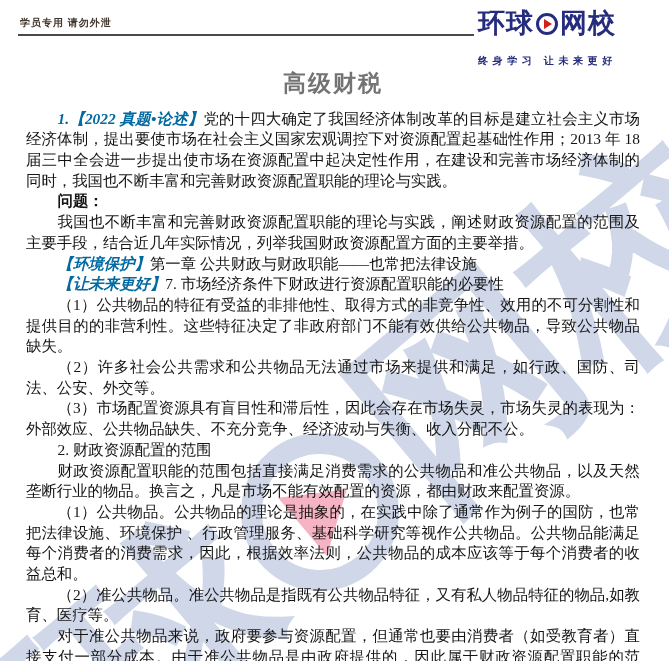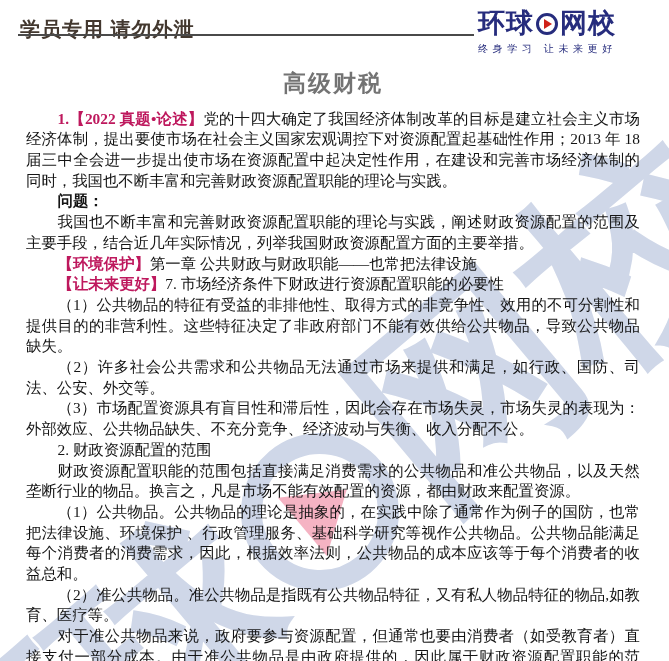--- a/index.html
+++ b/index.html
@@ -57,21 +57,21 @@
     margin-left: 12px;
   }
 
   
   .notice {
     position: absolute;
     left: 20px;
     top: 16px;
     font-family: "Liberation Sans", "DejaVu Sans", sans-serif;
     font-weight: bold;
-    font-size: 20px;
+    font-size: 10px;
     color: #43382f;
     z-index: 2;
     letter-spacing: 1px;
   }
   .header-rule {
     position: absolute;
     left: 18px;
     top: 34px;
     width: 456px;
     height: 2px;
@@ -107,23 +107,23 @@
     flex: 0 0 auto;
   }
   .play-tri {
     width: 0; height: 0;
     border-left: 8px solid #cf2119;
     border-top: 5px solid transparent;
     border-bottom: 5px solid transparent;
     margin-left: 2px;
   }
   .tagline {
-    margin-top: 5px;
+    margin-top: 17px;
     font-size: 10px;
-    font-weight: normal;
+    font-weight: bold;
     color: #262c7d;
     letter-spacing: 4.6px;
     white-space: nowrap;
   }
 
   
   .doc {
     position: absolute;
     left: 26px;
     top: 62px;
@@ -141,21 +141,21 @@
   }
   .doc p {
     margin: 0;
     text-indent: 2.05em;
     font-size: 15.4px;
     line-height: 20.7px;
     text-align: justify;
     color: #141414;
   }
   .doc p.bold { font-weight: bold; }
-  .red-lead { color: #be185d; font-weight: bold; }
+  .red-lead { color: #0369a1; font-weight: bold; font-style: italic; }
 </style>
 </head>
 <body>
 
 <div class="page">
 
   <div class="wm" aria-hidden="true">
     <span class="wm-text">环球</span>
     <span class="wm-circle">
         <span class="wm-tri"></span>

